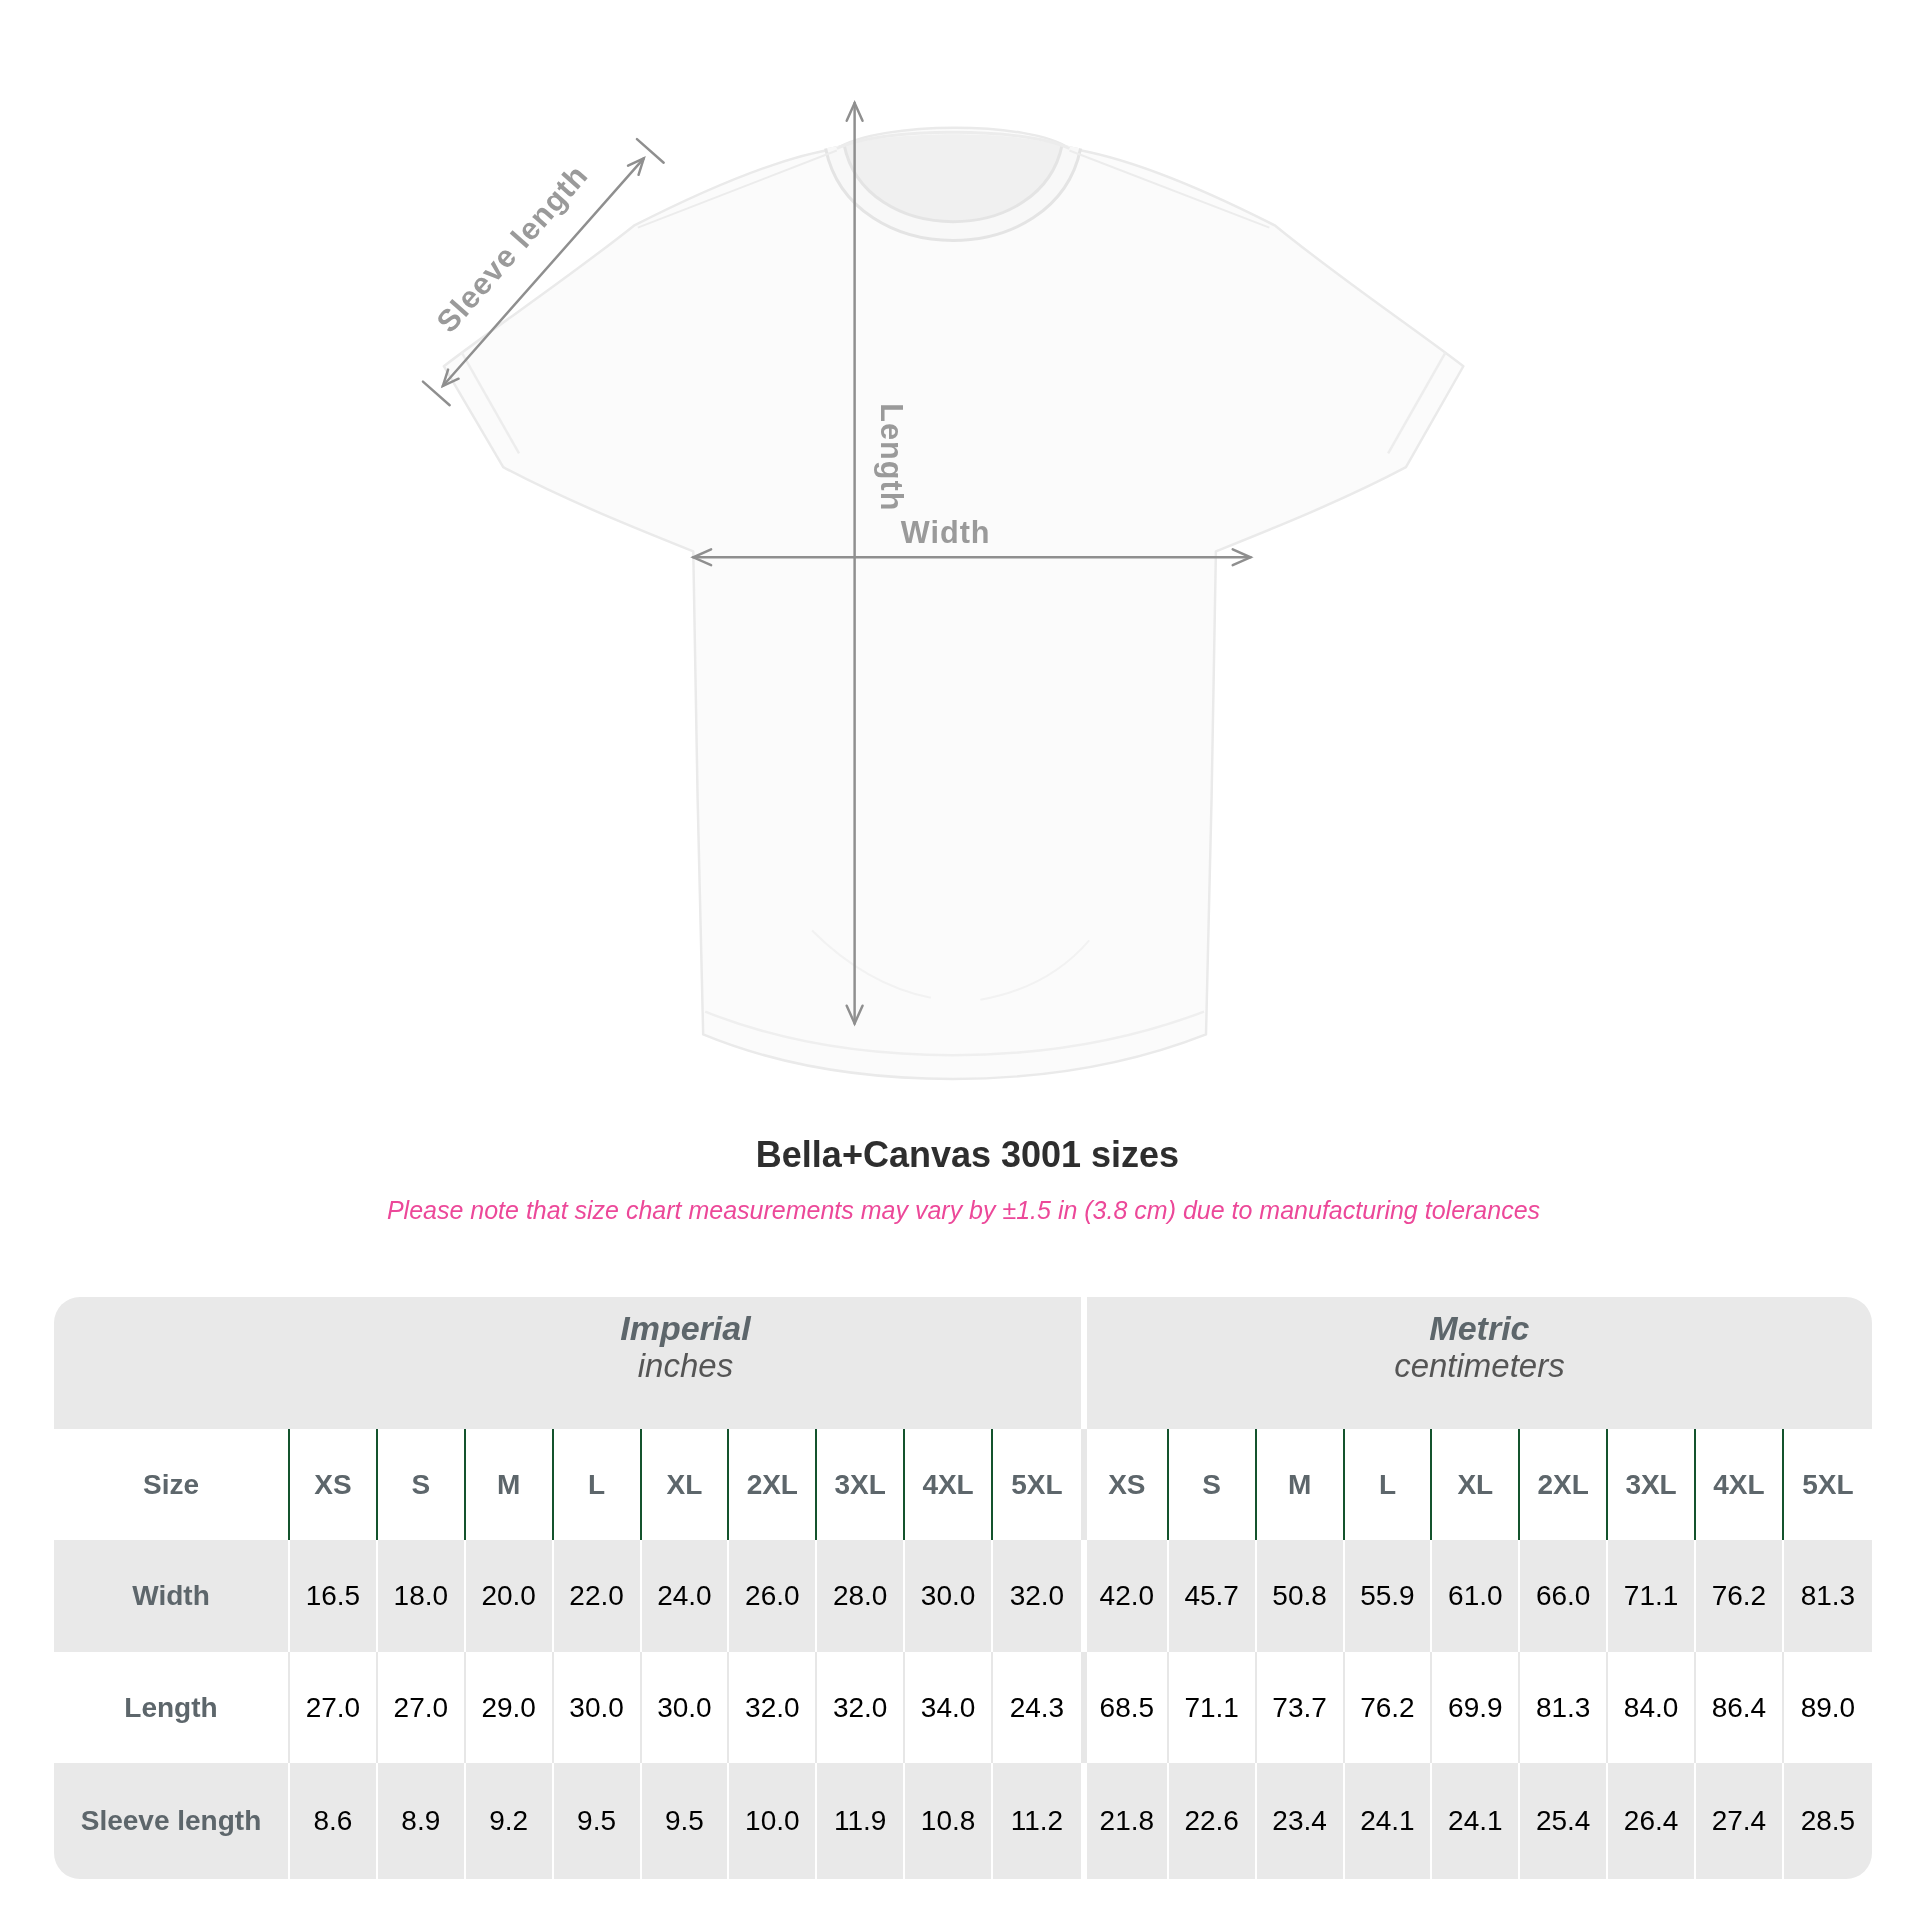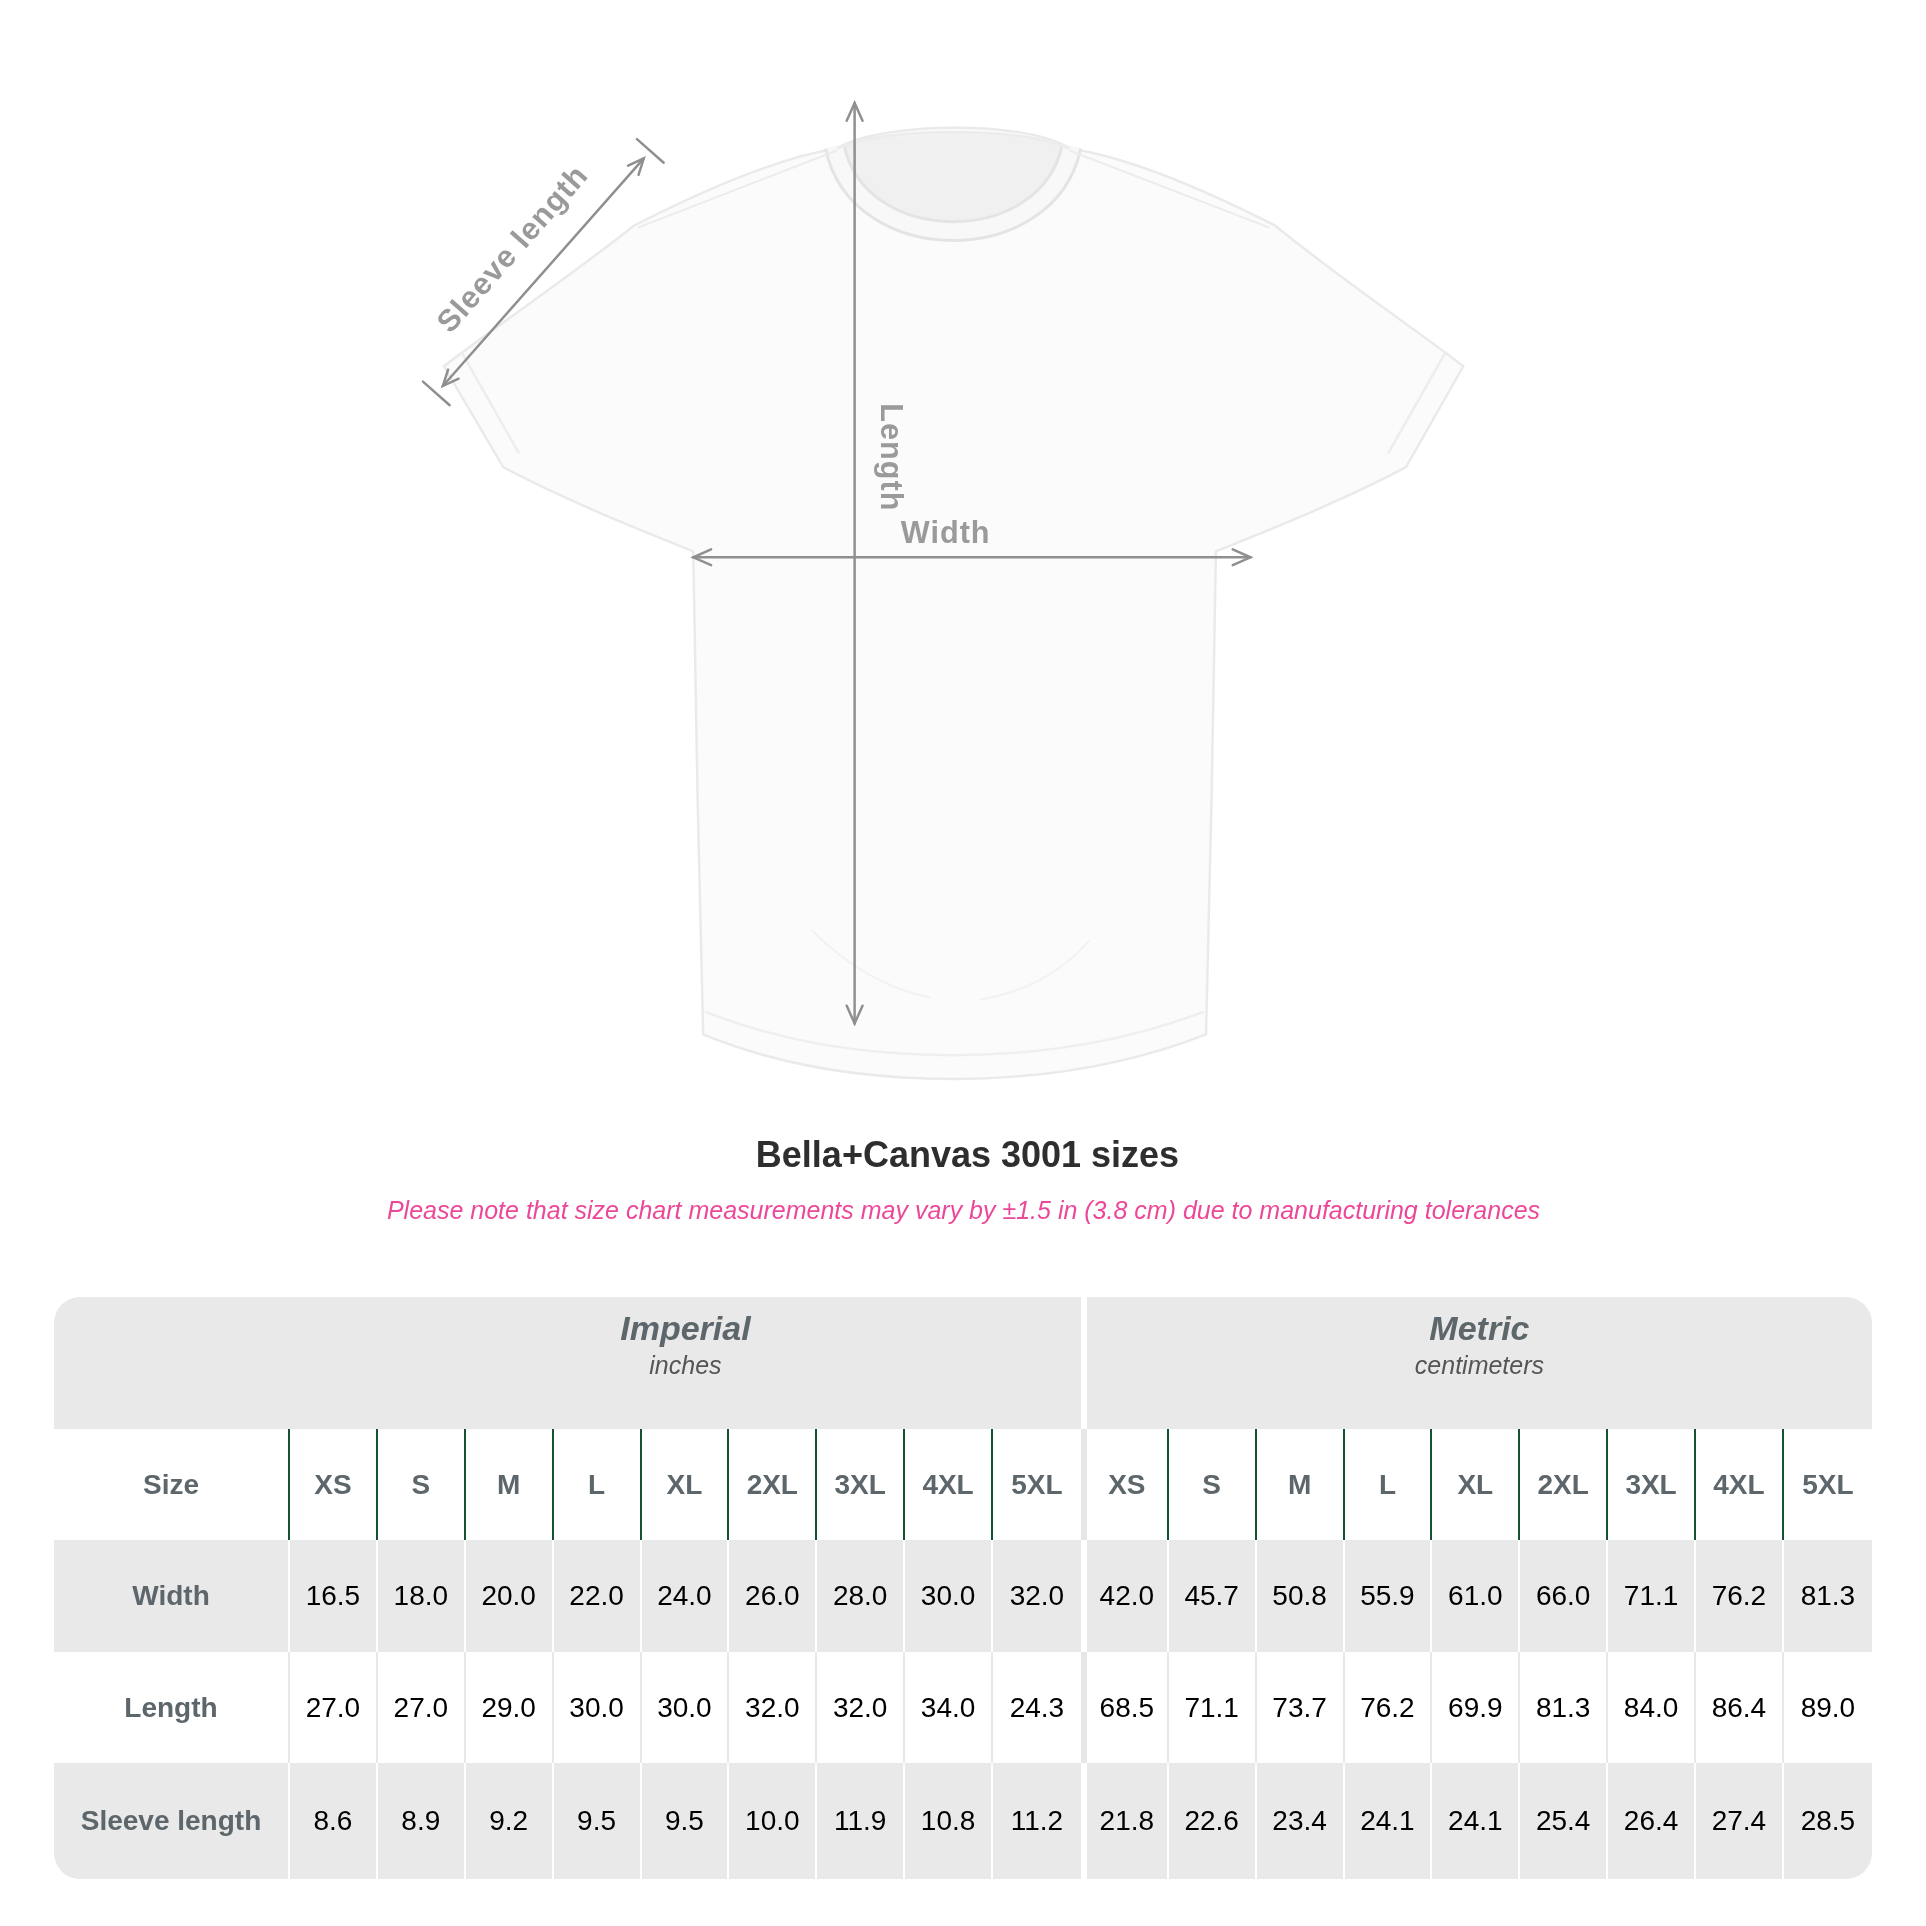--- a/index.html
+++ b/index.html
@@ -74,21 +74,21 @@
   }
   tr.units-row th.unit-head { padding-top: 10px; }
   .unit-name {
     font-size: 34px;
     font-weight: bold;
     font-style: italic;
     color: #5d666b;
     line-height: 42px;
   }
   .unit-sub {
-    font-size: 25px;
+    font-size: 33px;
     font-style: italic;
     font-weight: normal;
     color: #555555;
     line-height: 33px;
   }
   tr.units-row th.metric-head { border-left: 6px solid #ffffff; }
   
   tr.size-row th {
     height: 111px;
     background: #ffffff;

